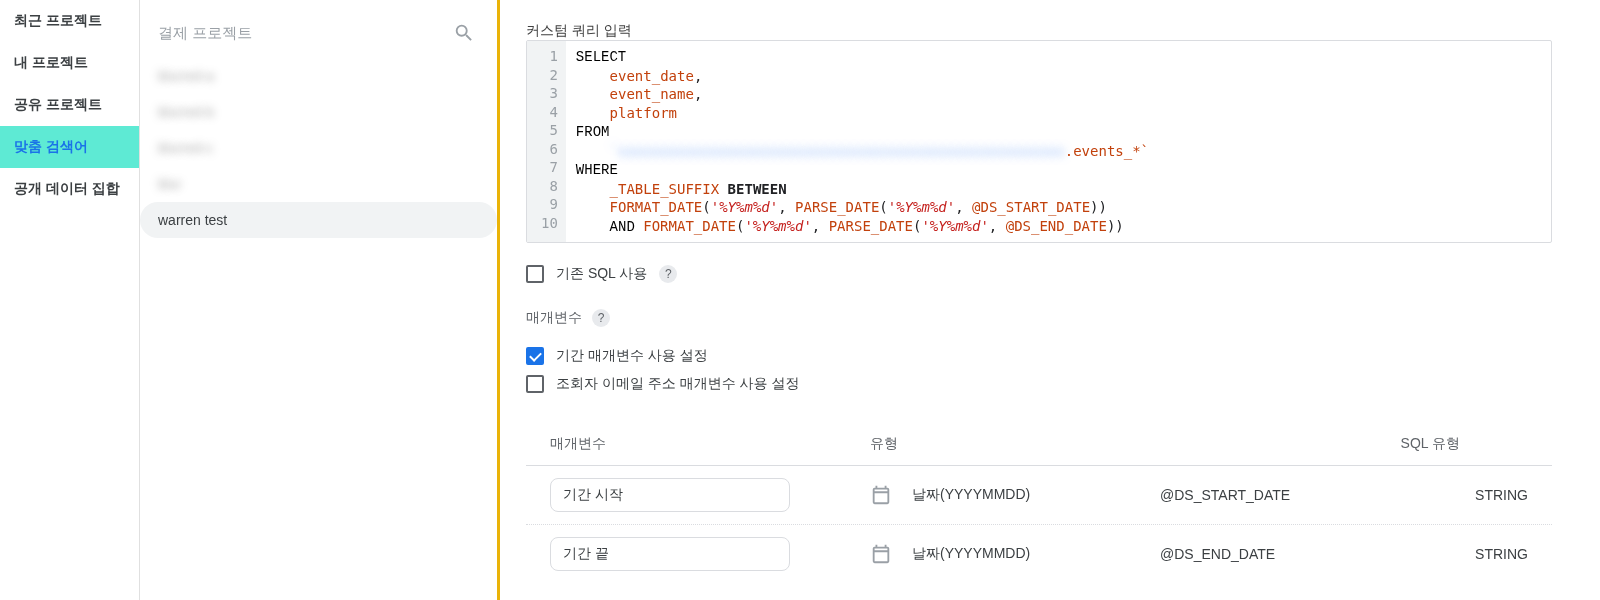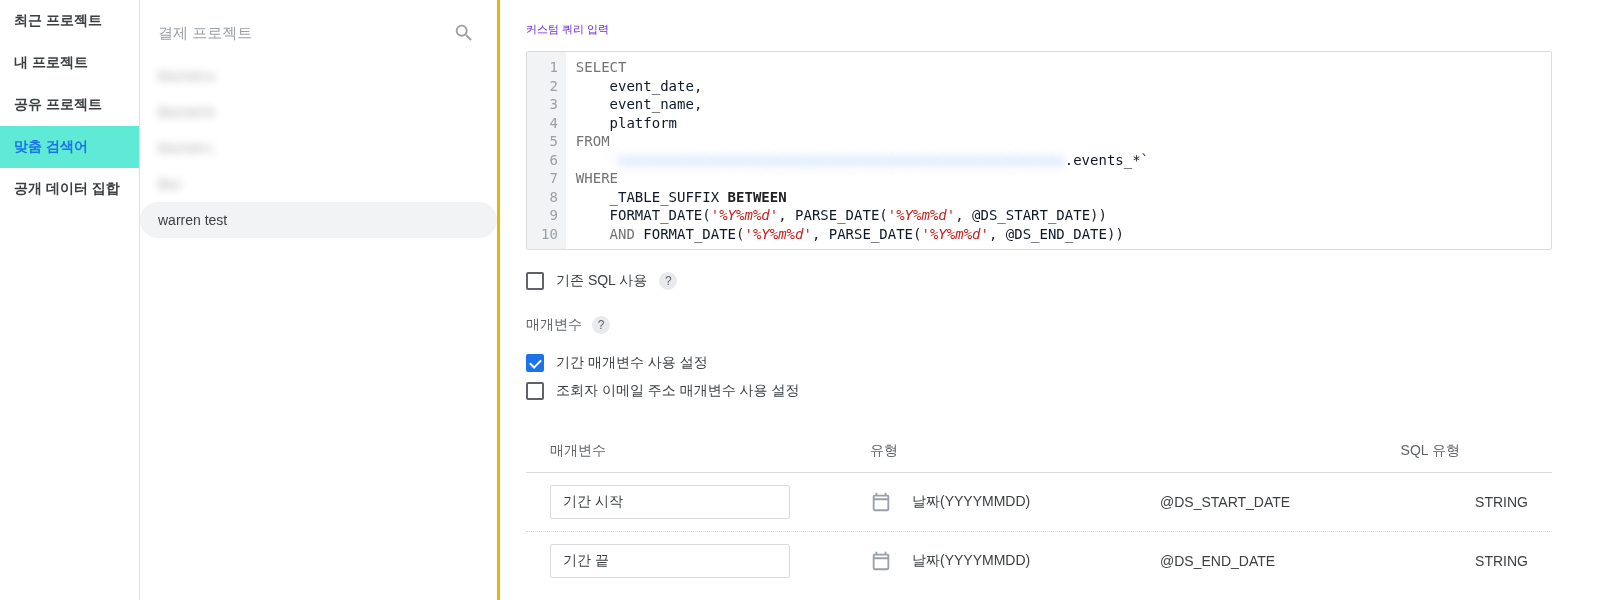--- a/index.html
+++ b/index.html
@@ -61,23 +61,22 @@
   .project-item.selected {
     background: #f1f3f4;
     border-radius: 18px;
   }
   .main {
     flex: 1;
     padding: 22px 48px 0 26px;
     overflow: hidden;
   }
   .section-title {
-    color: #6d28d9;
-    font-size: 11px;
-    margin-bottom: 14px;
+    color: #404040;
+    font-size: 14px;
   }
   .editor {
     border: 1px solid #dadce0;
     border-radius: 2px;
     margin-bottom: 22px;
     display: flex;
     font-family: Menlo, Consolas, monospace;
     font-size: 14px;
     line-height: 18.5px;
   }
@@ -85,22 +84,22 @@
     background: #f1f3f4;
     color: #9aa0a6;
     text-align: right;
     padding: 6px 8px 6px 14px;
     user-select: none;
   }
   .code {
     padding: 6px 10px;
     white-space: pre;
   }
-  .kw { color: #737373; }
-  .fld { color: #0f172a; }
+  .kw { color: #000000; font-family: Liberation Mono, monospace; }
+  .fld { color: #c2410c; }
   .str { color: #c5221f; font-style: italic; }
   .txt { color: #202124; }
   .check-row {
     display: flex;
     align-items: center;
     gap: 12px;
     margin-bottom: 10px;
     font-size: 14px;
     color: #3c4043;
   }
@@ -160,21 +159,21 @@
   .pt-head {
     color: #5f6368;
     border-bottom: 1px solid #dadce0;
   }
   .pt-row:last-child { border-bottom: none; }
   .pt-input {
     border: 1px solid #dadce0;
     padding: 8px 12px;
     font-size: 14px;
     width: 240px;
-    border-radius: 2px;
+    border-radius: 8px;
     color: #3c4043;
   }
   .type-cell {
     display: flex;
     align-items: center;
     gap: 20px;
   }
   .cal-icon {
     width: 22px;
     height: 22px;

